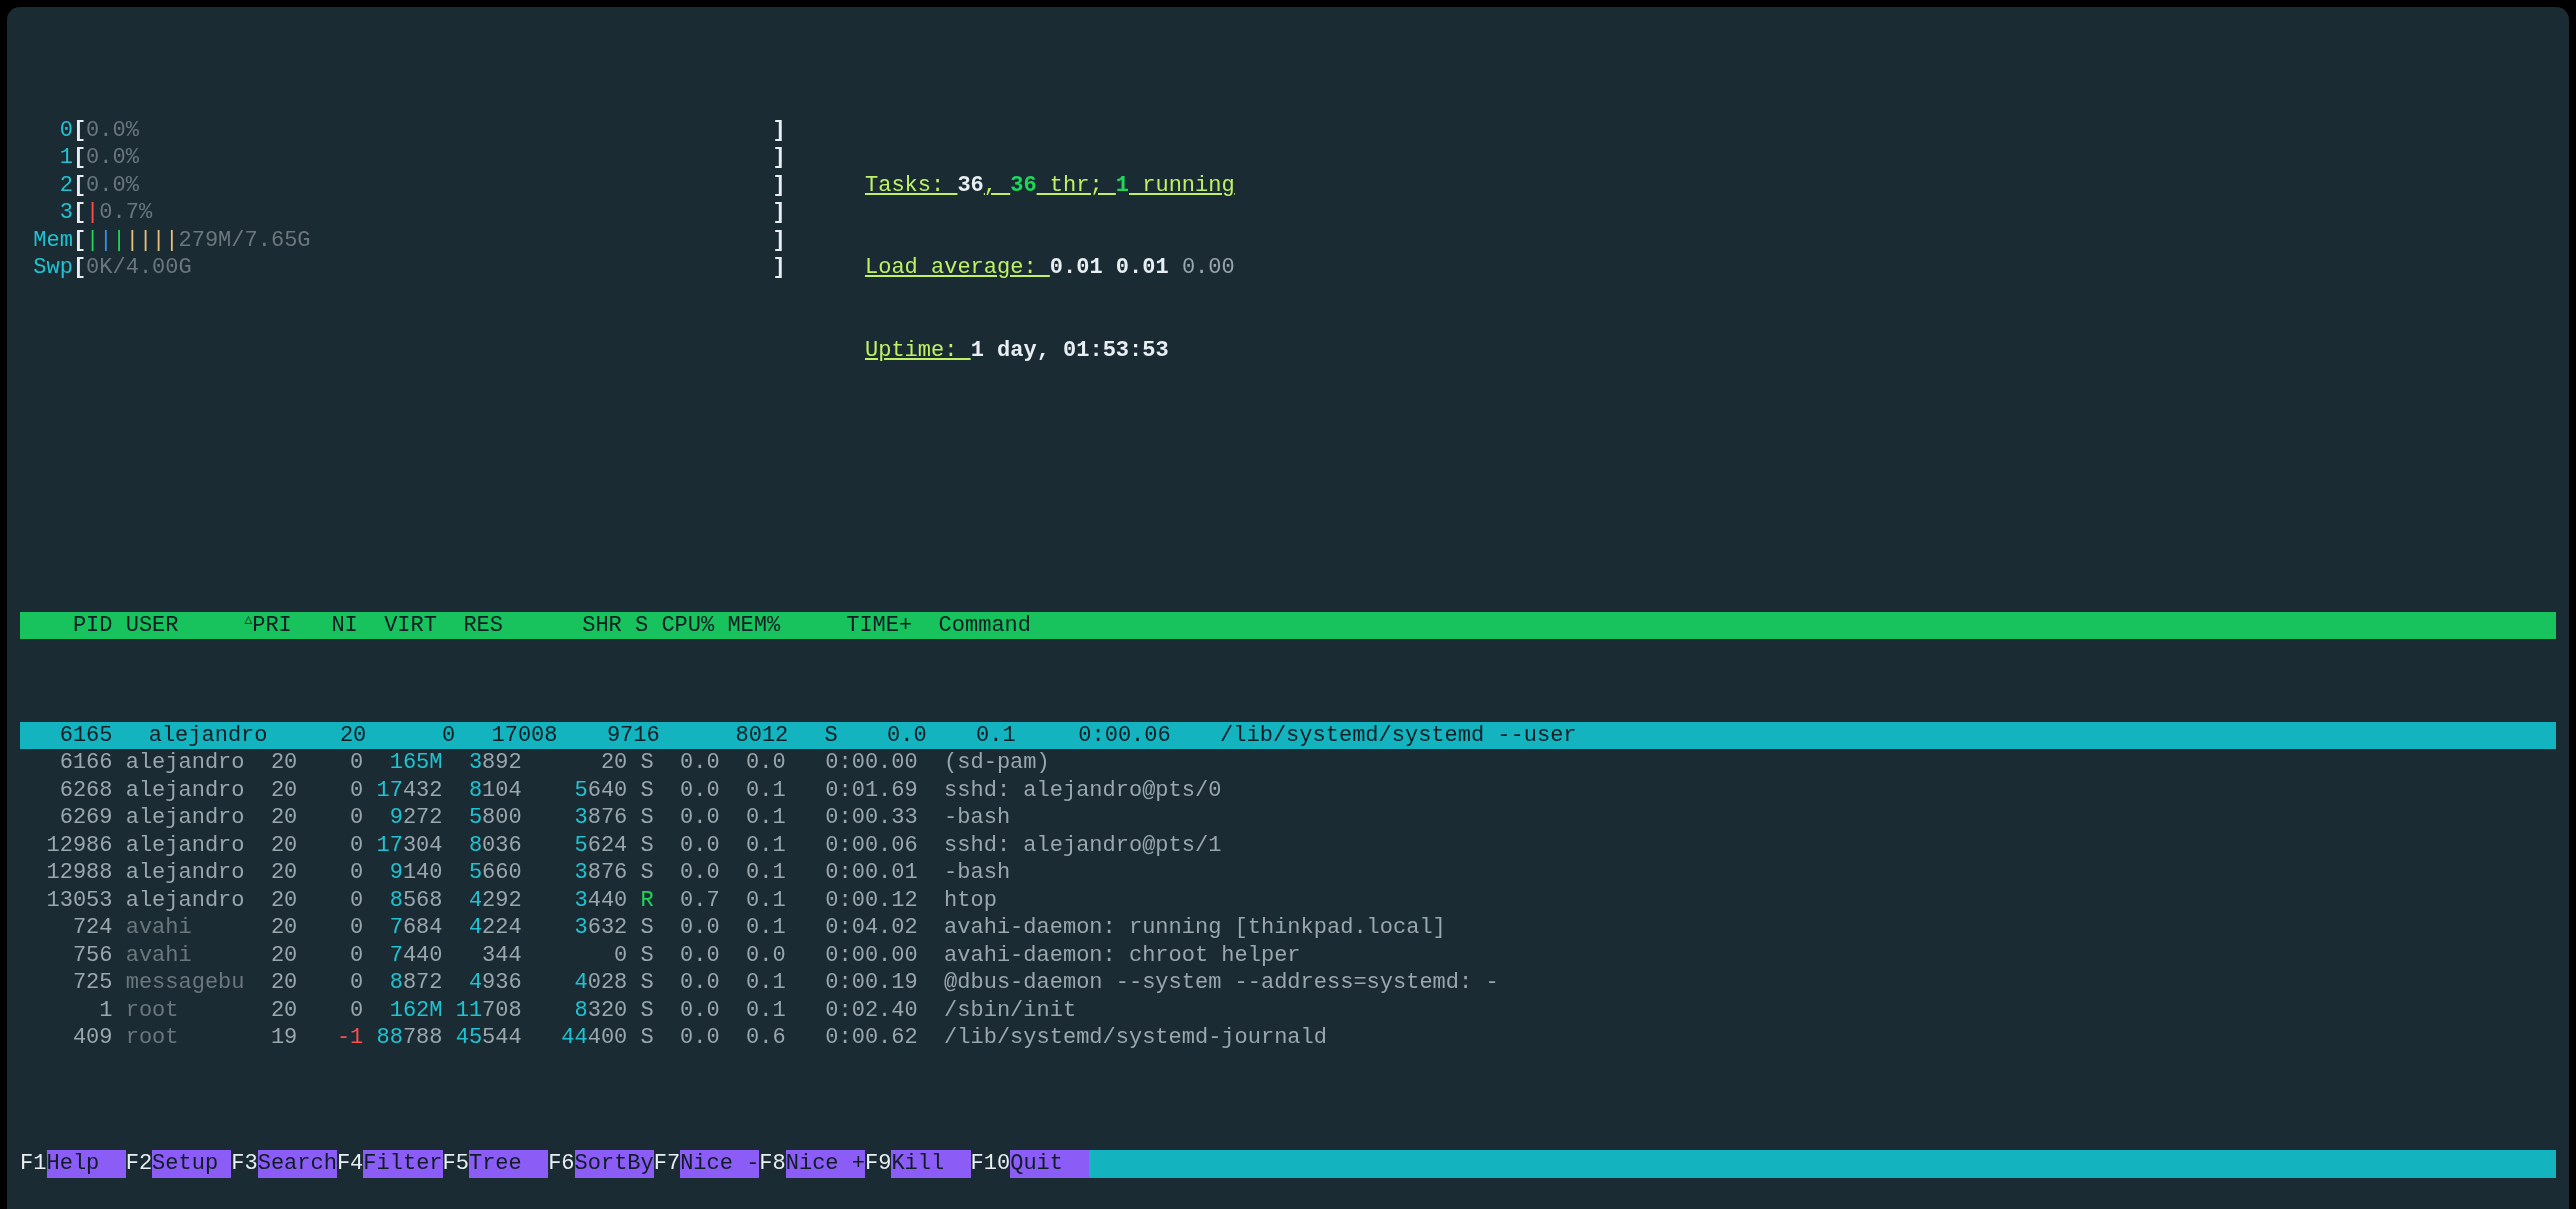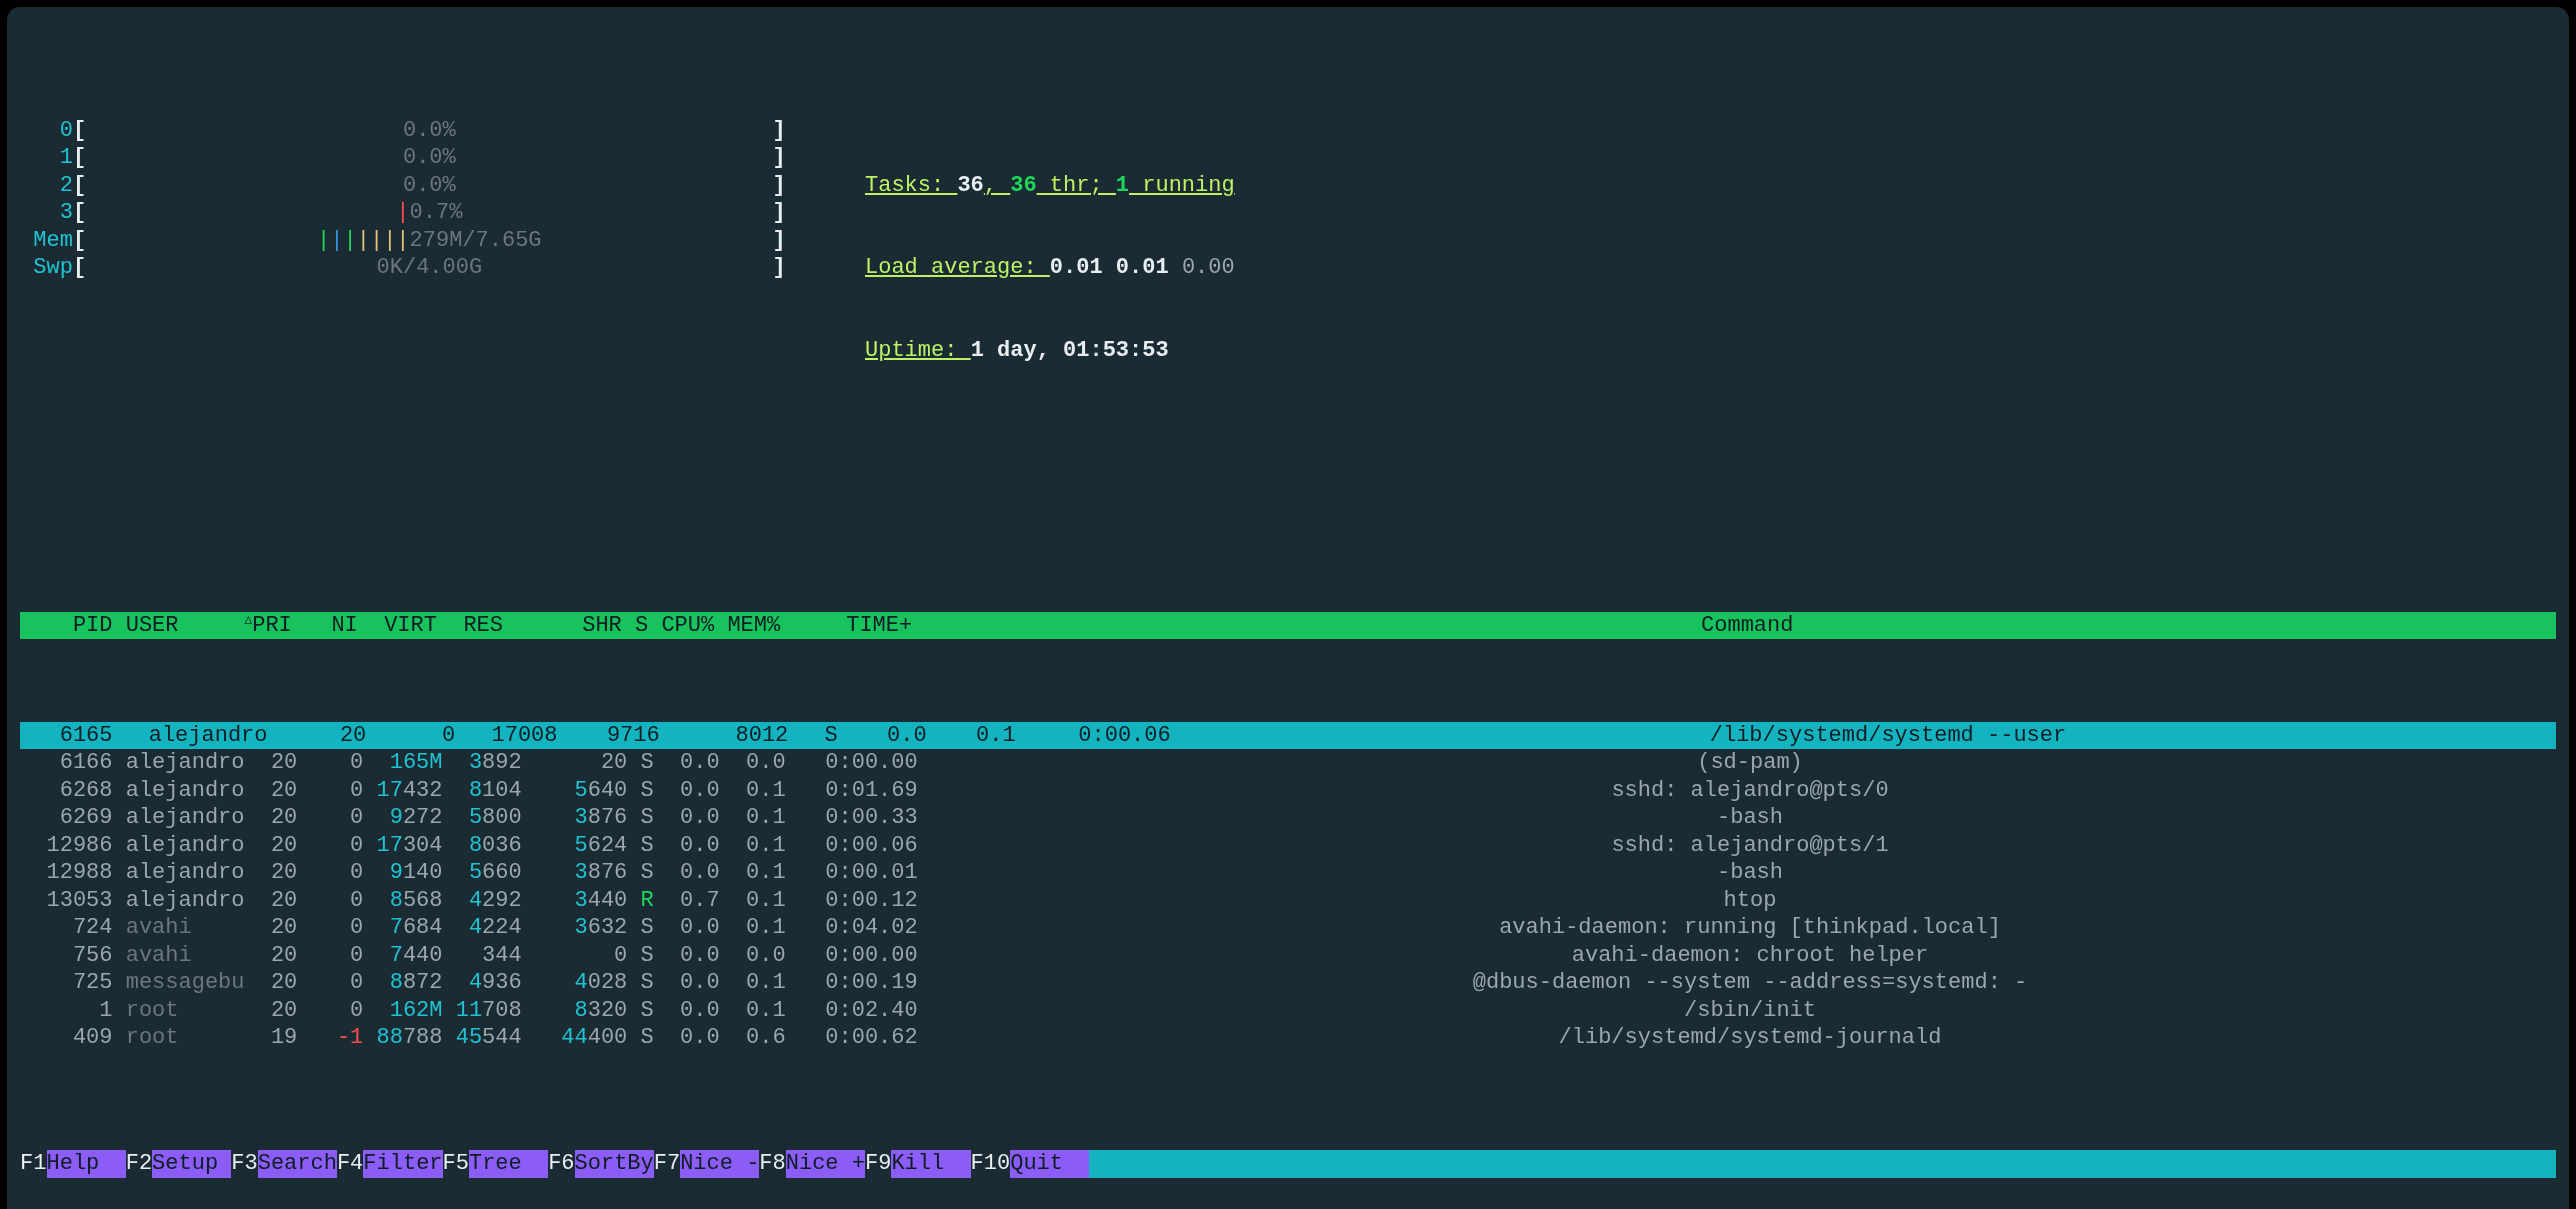--- a/index.html
+++ b/index.html
@@ -53,21 +53,21 @@
   .red-fg { color: #ff4d4d; }
   .bold { font-weight: 700; }
 
   .meter-row { display: flex; }
   .meter-label { color: #20c3d1; width: 4ch; text-align: right; }
   .meter-open { color: #e8eef2; font-weight: 700; }
   .meter-close { color: #e8eef2; font-weight: 700; }
   .meter-body {
     display: inline-flex;
     width: 52ch;
-    justify-content: center;
+    justify-content: flex-start;
   }
   .meter-bars { letter-spacing: 0; }
   .mbar-g { color: #1fd65a; }
   .mbar-b { color: #3a8ee6; }
   .mbar-r { color: #ff4d4d; }
   .mbar-y { color: #e5c07b; }
   .meter-val { color: #6b777d; }
 
   .hdr-row {
     background: #18c25d;
@@ -89,21 +89,21 @@
   .col-sort { width: 1ch; }
   .col-pri  { width: 3ch; text-align: right; }
   .col-ni   { width: 5ch; }
   .col-virt { width: 6ch; }
   .col-res  { width: 7ch; text-align: center; }
   .col-shr  { width: 7ch; }
   .col-s    { width: 2ch; }
   .col-cpu  { width: 5ch; }
   .col-mem  { width: 5ch; }
   .col-time { width: 10ch; }
-  .col-cmd  { padding-left: 2ch; flex: 1; text-align: center; overflow: hidden; }
+  .col-cmd  { padding-left: 2ch; flex: 1; text-align: left; overflow: hidden; }
 
   .num-lead { color: #20c3d1; }
   .num-tail { color: #9aa7ad; }
 
   .fnbar { display: flex; margin-top: 16px; }
   .fn-key { color: #e8eef2; }
   .fn-lbl { background: #8b5cf6; color: #0e1e24; display: inline-block; width: 6ch; }
   .fn-fill { background: #14b3c0; flex: 1; }
 
   .top-split { display: flex; }

